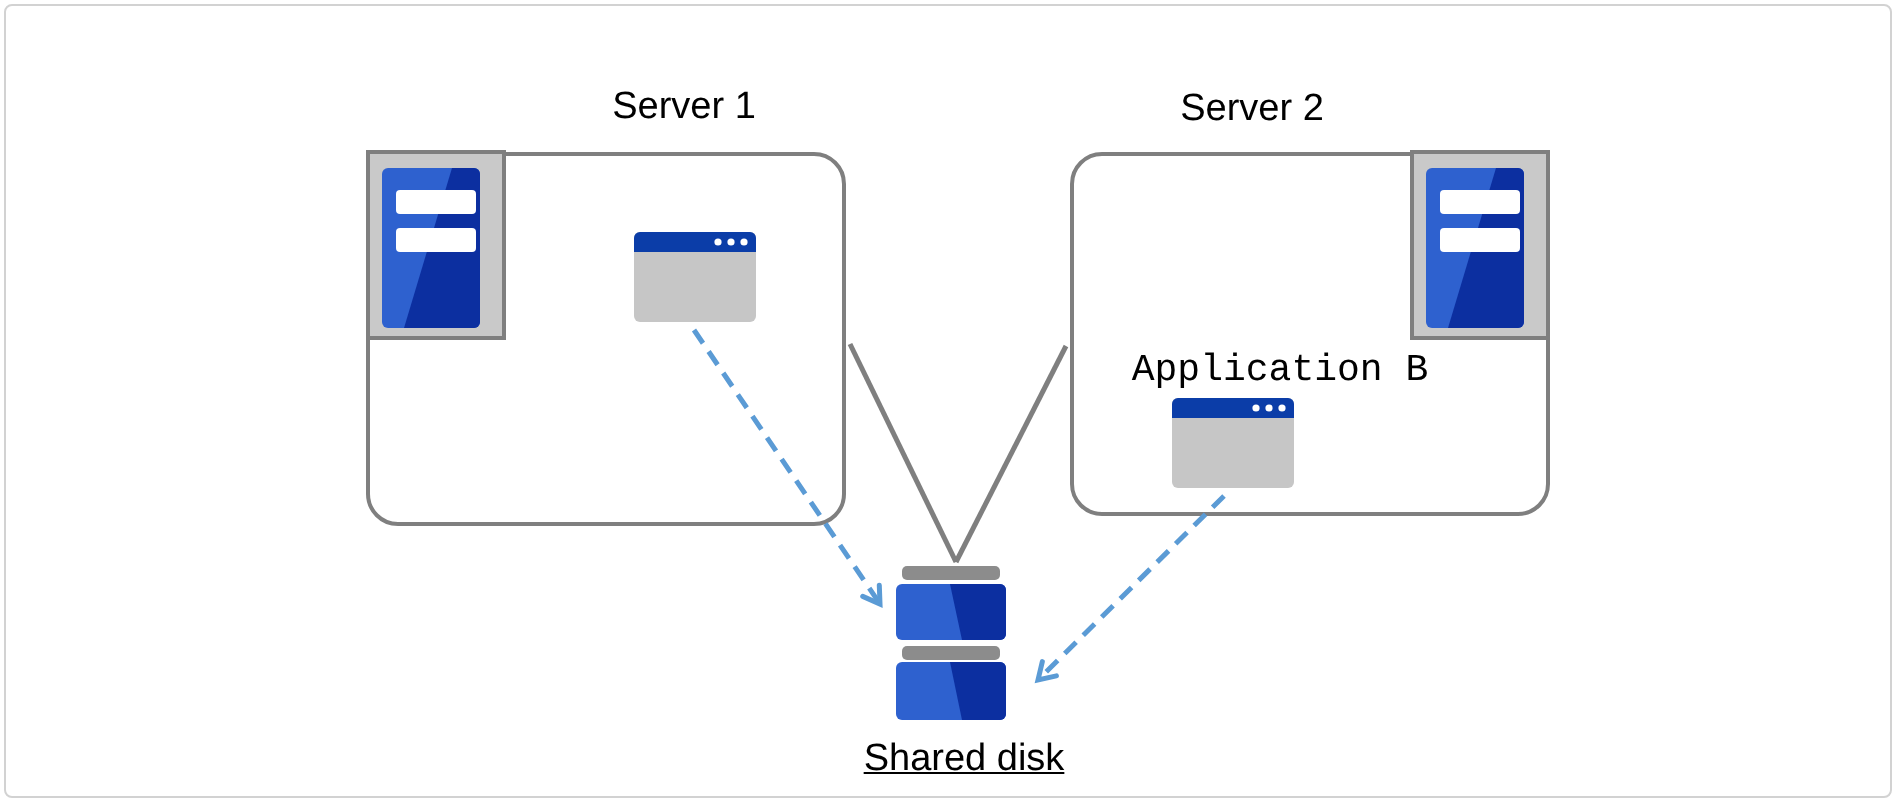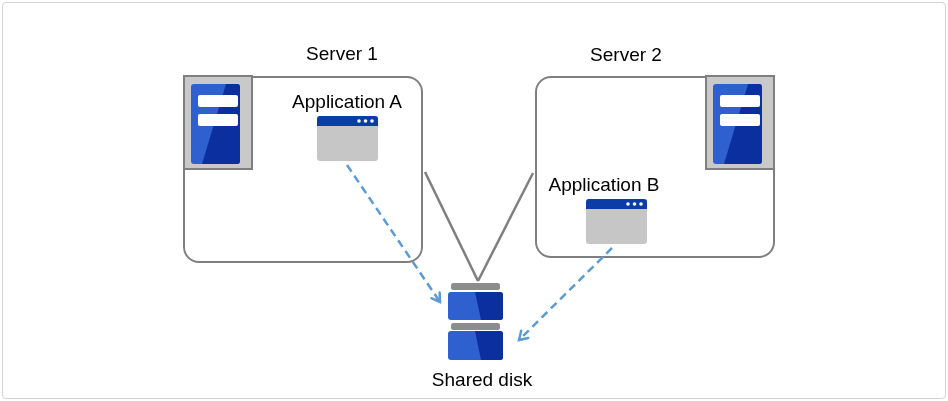--- a/index.html
+++ b/index.html
@@ -6,40 +6,39 @@
   .canvas{position:relative;width:948px;height:401px;background:#ffffff;overflow:hidden;text-align:center;}
   .canvas-frame{position:absolute;inset:2px;border:1px solid #d2d2d2;border-radius:4px;pointer-events:none;}
   .server-box{position:absolute;border:2.5px solid #7f7f7f;border-radius:16px;background:#ffffff;box-sizing:border-box;}
   .label{position:absolute;color:#000;font-size:19px;line-height:1.1;white-space:nowrap;transform:translateX(-50%);}
   .iconbox{position:absolute;}
   #server1-box{left:183px;top:76px;width:240px;height:187px;}
   #server2-box{left:535px;top:76px;width:240px;height:182px;}
   #server1-label{left:342px;top:44px;}
   #server2-label{left:613px;top:45px;margin-left:13px;}
   #app-a-label{left:347px;top:92px;}
-  #app-b-label{left:604px;top:175px;}
-  #shared-disk-label{left:482px;top:370px;}
+  #app-b-label{left:640px;top:175px;font-family:Liberation Mono, monospace;}
+  #shared-disk-label{left:482px;top:370px;text-decoration:underline;}
   #server1-icon{left:183px;top:75px;}
   #server2-icon{left:705px;top:75px;}
   #app-a-icon{left:317px;top:116px;}
   #app-b-icon{left:586px;top:199px;}
   #shared-disk-icon{left:448px;top:283px;}
   #connector-layer{position:absolute;left:0;top:0;width:948px;height:401px;pointer-events:none;}
 </style>
 </head>
 <body>
 
 <div class="canvas">
 
   <div class="server-box" id="server1-box"></div>
   <div class="server-box" id="server2-box"></div>
 
   <div class="label" id="server1-label">Server 1</div>
   <div class="label" id="server2-label">Server 2</div>
-  <div class="label" id="app-a-label">Application A</div>
   <div class="label" id="app-b-label">Application B</div>
   <div class="label" id="shared-disk-label">Shared disk</div>
 
   <div class="iconbox" id="server1-icon">
     <svg width="70" height="95" viewBox="0 0 70 95">
       <rect x="1" y="1" width="68" height="93" fill="#c9c9c9" stroke="#7f7f7f" stroke-width="2"></rect>
       <defs>
           <clipPath id="tw1">
             <rect x="8" y="9" width="49" height="80" rx="3"></rect>
           </clipPath>

